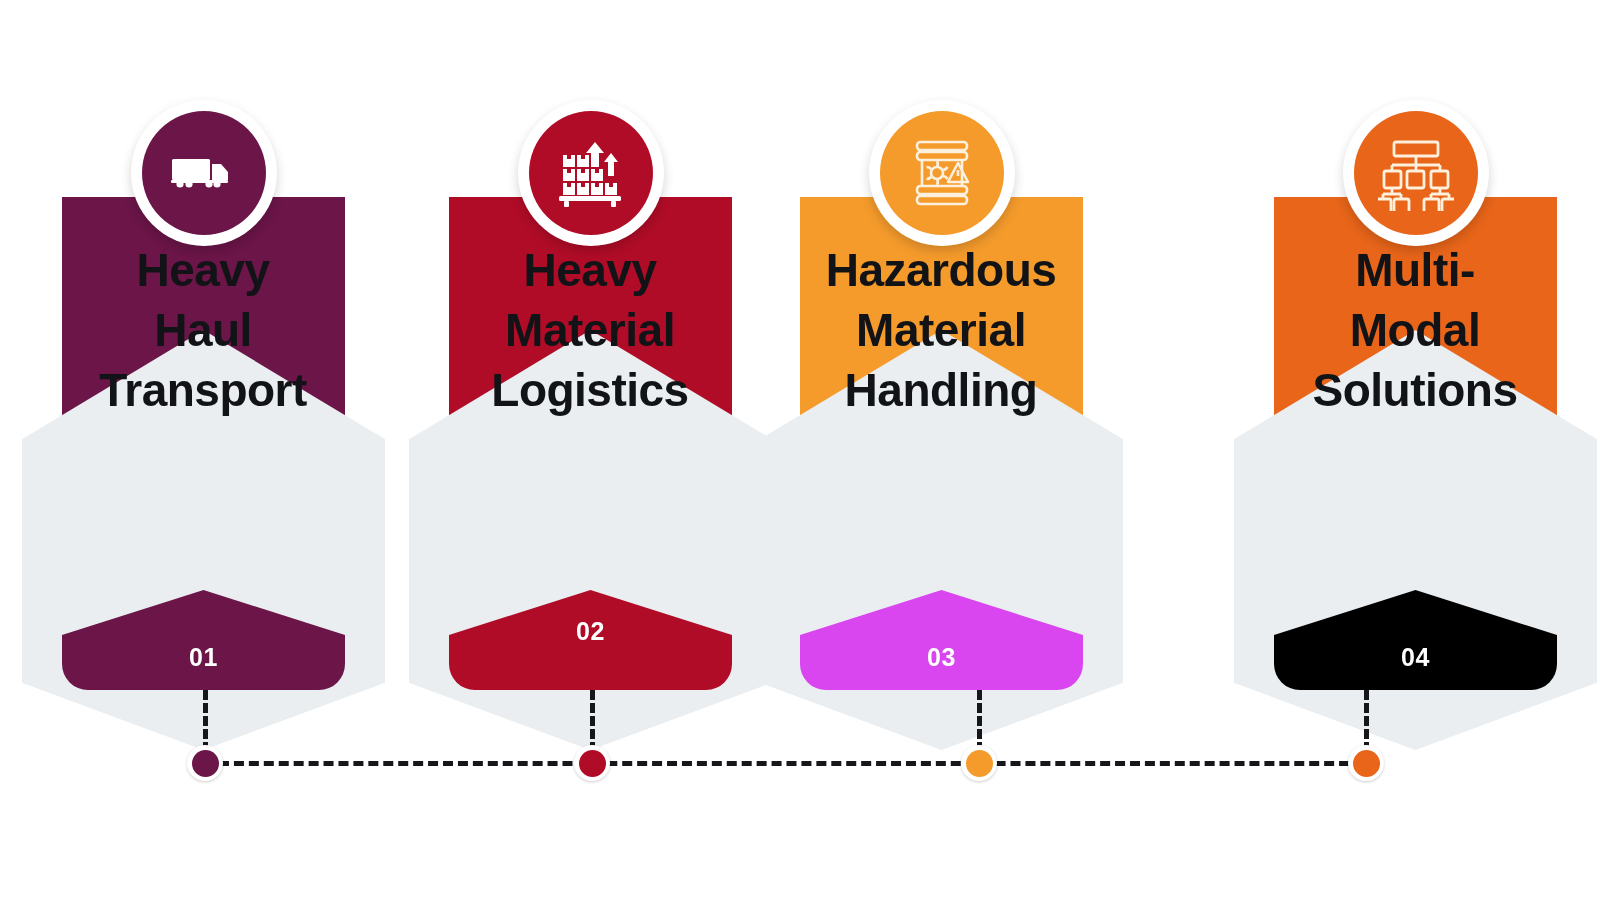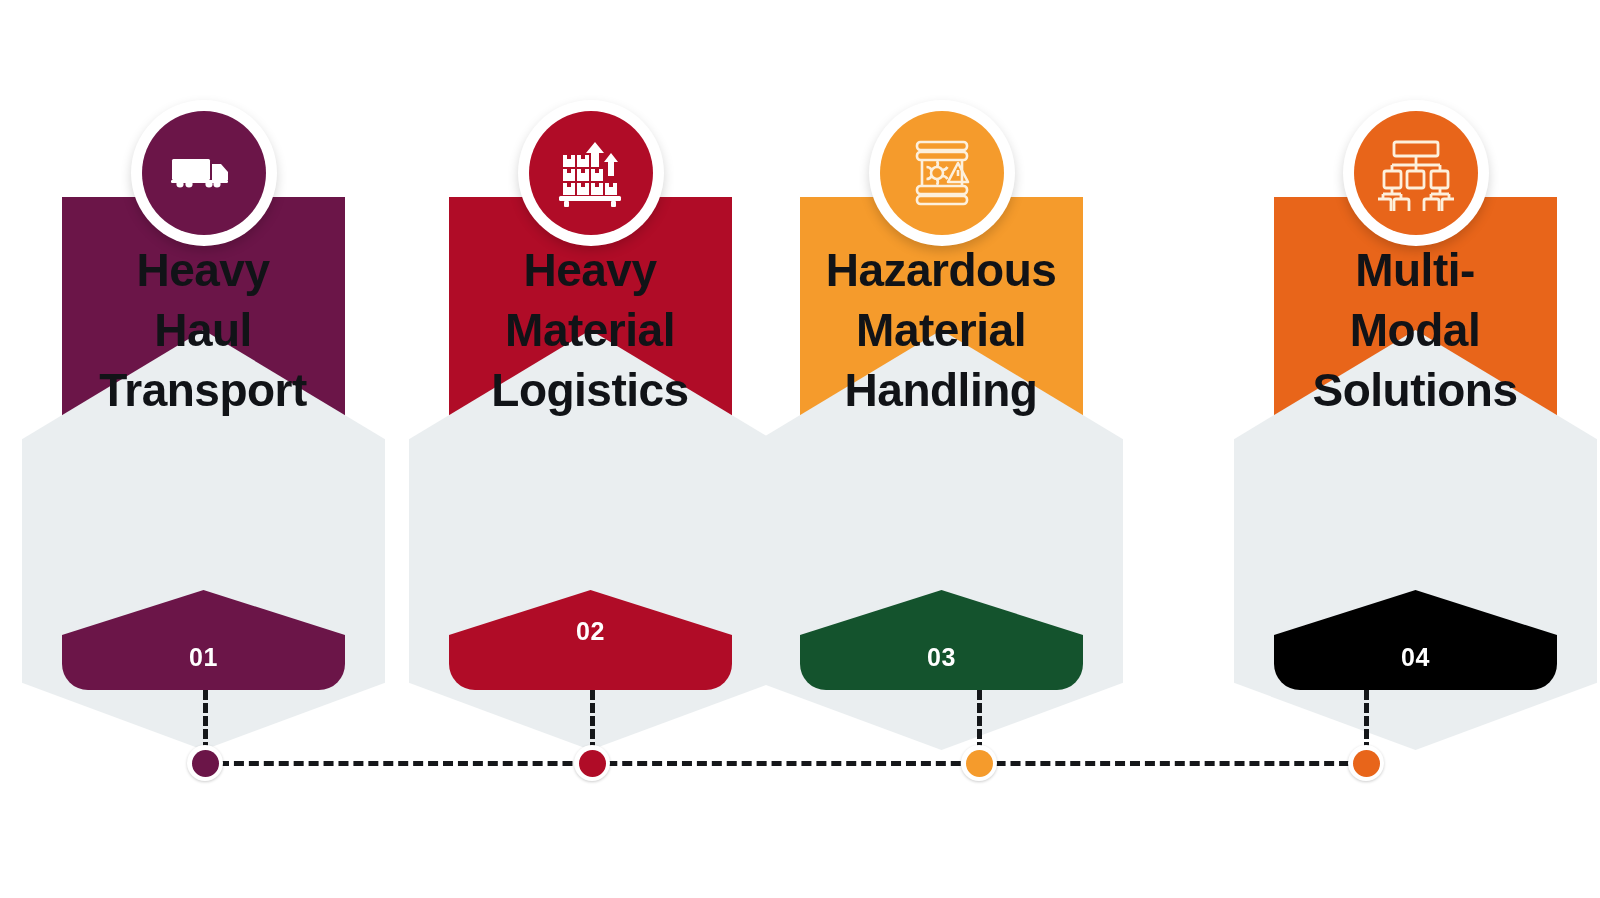--- a/index.html
+++ b/index.html
@@ -268,21 +268,21 @@
           </g>
         </svg>
       </div>
     </div>
 
     <div class="panel"></div>
     <div class="panel-title">Hazardous
 Material
 Handling</div>
 
-    <div class="badge" style="background: #14532d;">
+    <div class="badge" style="background: #d946ef;">
       <span class="badge-num">03</span>
     </div>
   </div>
 
   <div class="card c4">
     <div class="banner" style="background: rgb(232, 101, 26);"></div>
 
     <div class="medallion">
       <div class="medallion-inner" style="background: rgb(232, 101, 26);">
         <svg width="76" height="76" viewBox="0 0 76 76">

